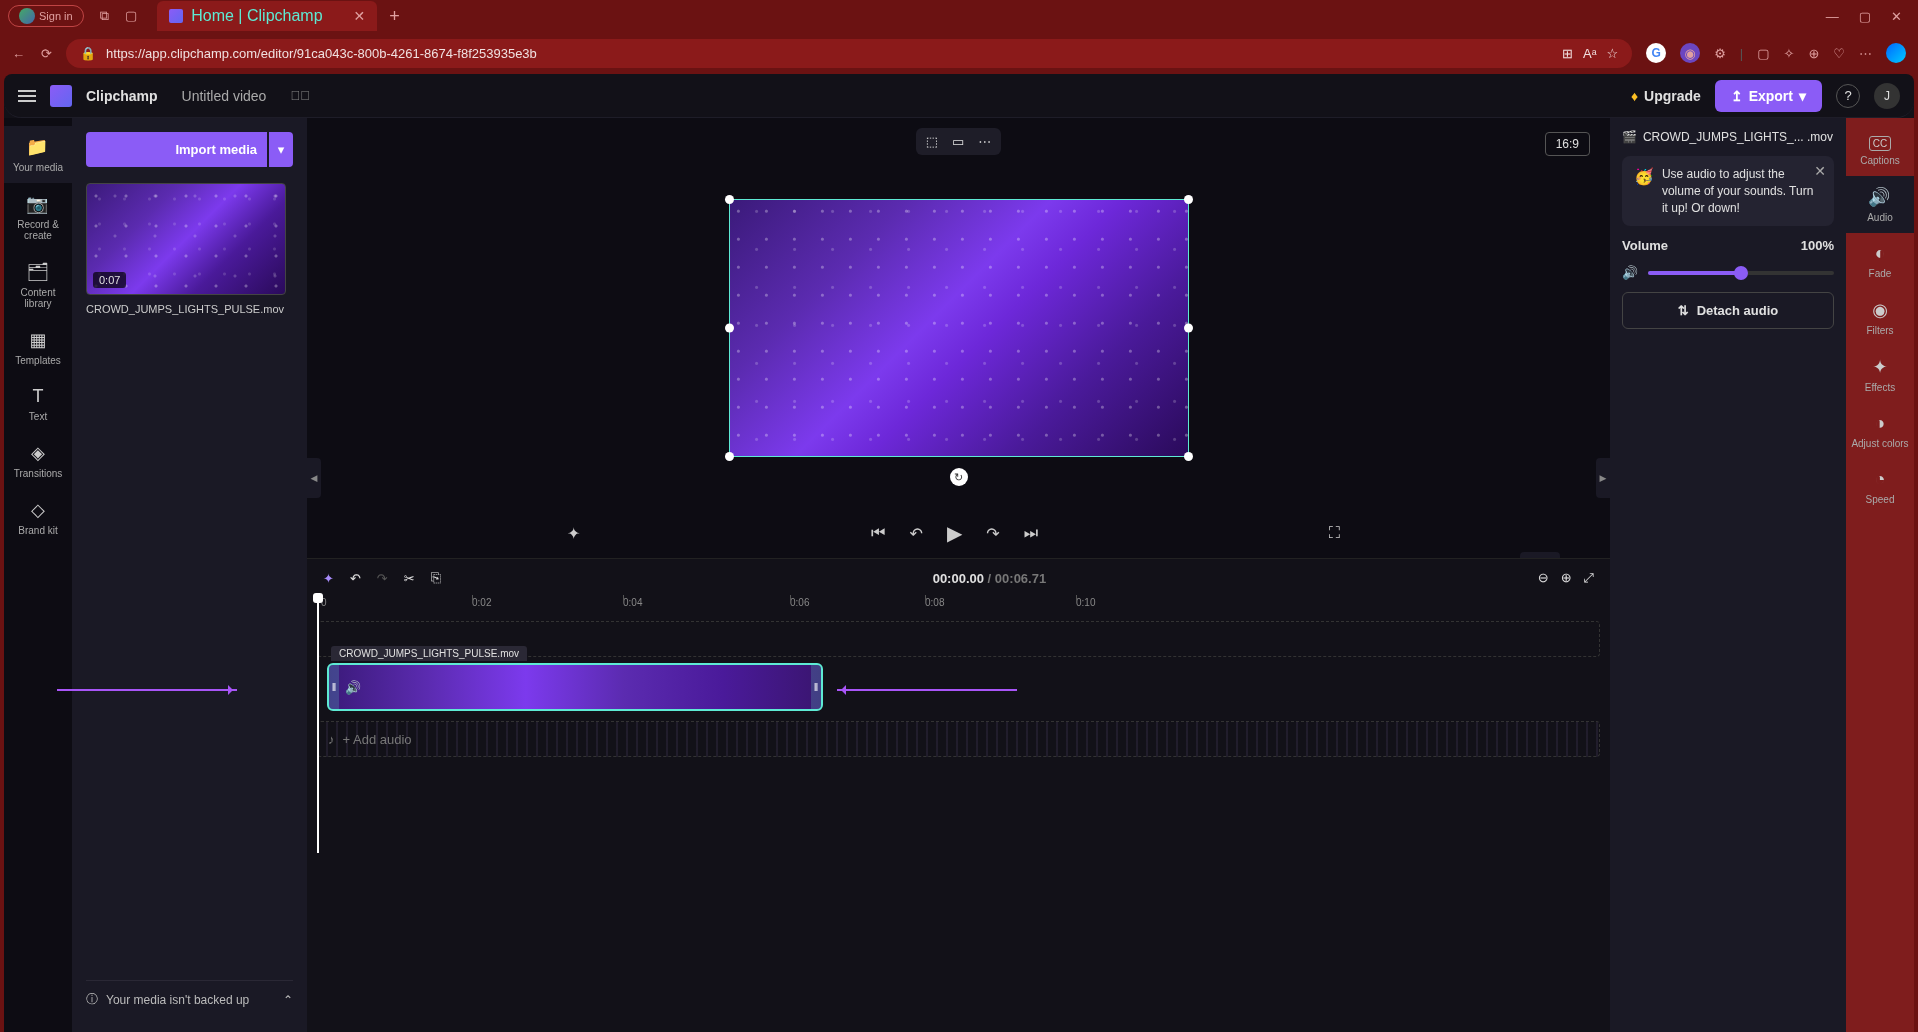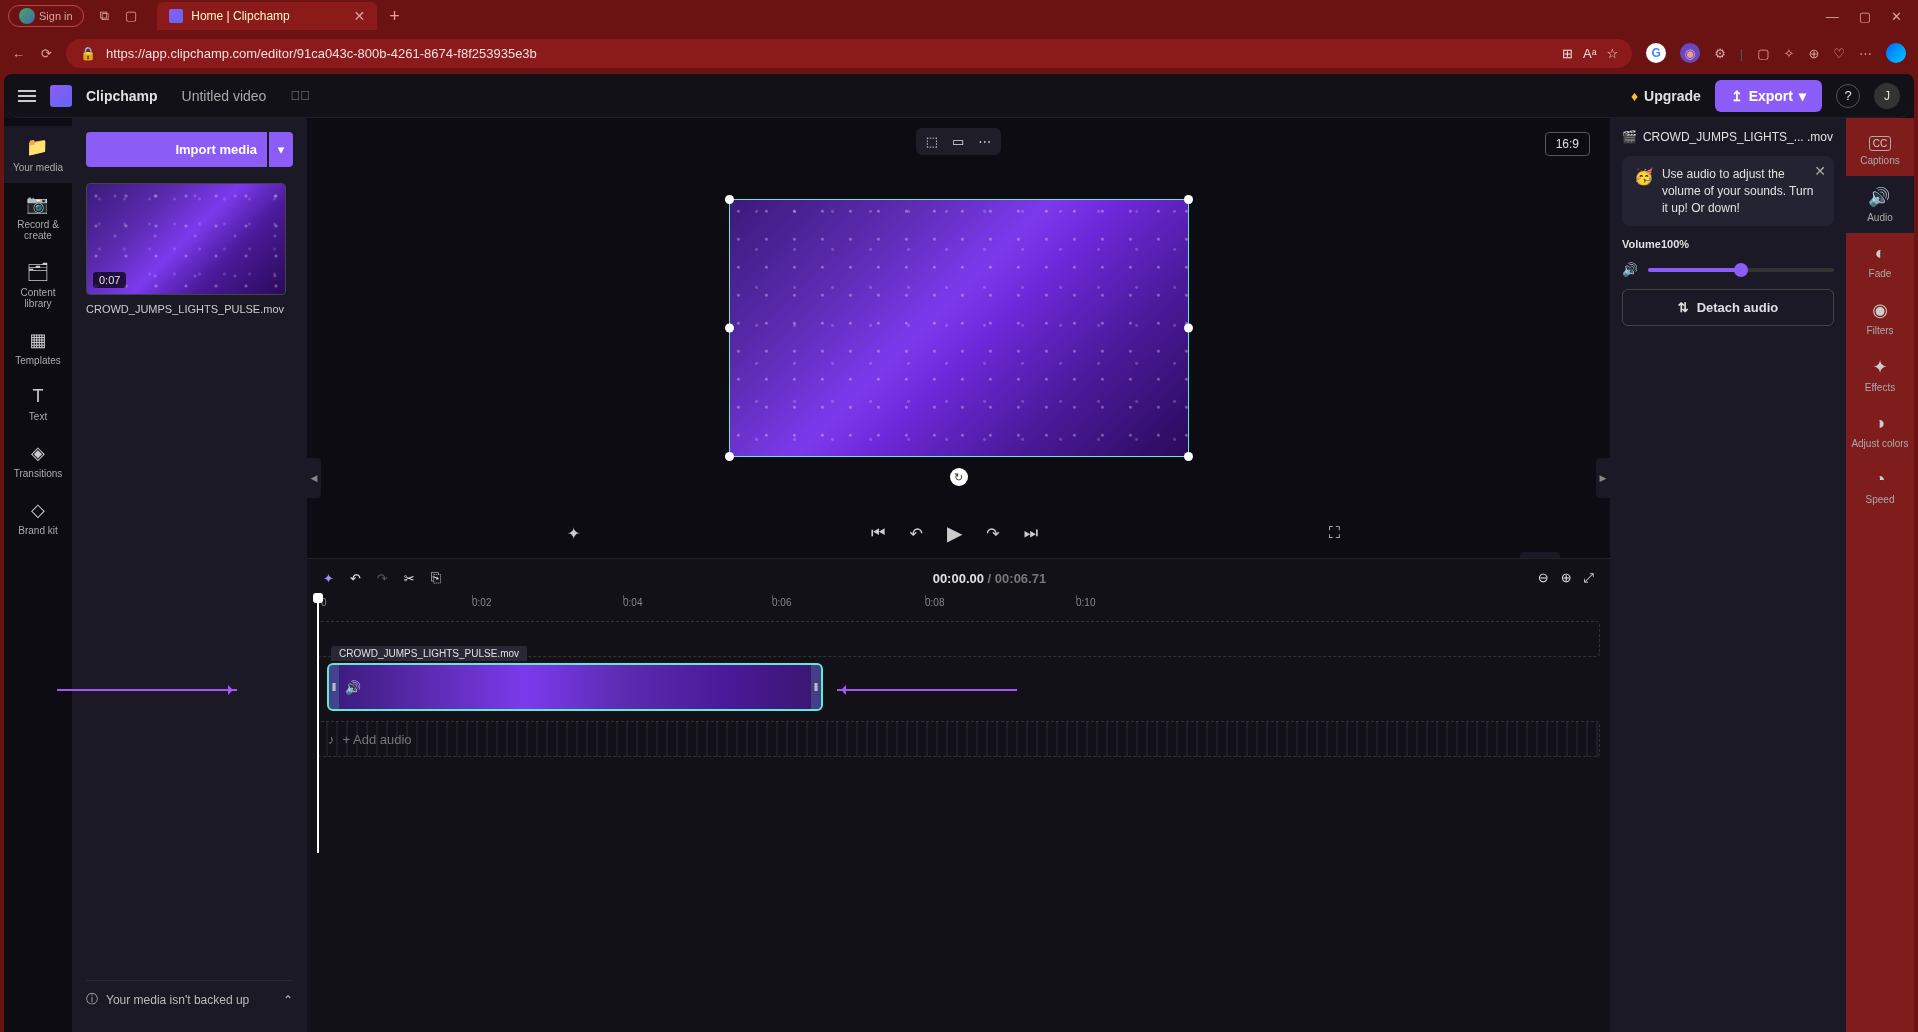--- a/index.html
+++ b/index.html
@@ -6,21 +6,21 @@
 body { background: #6b1212; width: 1918px; height: 1032px; overflow: hidden; color: #e0e0e0; font-size: 13px; }
 
 
 .browser-top { height: 32px; background: #6b1212; display: flex; align-items: center; padding: 0 8px; }
 .signin { border: 1px solid #c04444; border-radius: 12px; padding: 2px 10px; color: #e0a0a0; font-size: 11px; display: flex; align-items: center; gap: 4px; }
 .signin-icon { width: 16px; height: 16px; border-radius: 50%; background: linear-gradient(135deg,#4a6,#46a); }
 .win-icons { display: flex; gap: 16px; margin-left: 16px; color: #e0a0a0; }
 .tab-bar { display: flex; align-items: center; margin-left: 20px; flex: 1; }
 .tab { background: #8b1a1a; border-radius: 6px 6px 0 0; padding: 6px 12px; display: flex; align-items: center; gap: 8px; width: 220px; }
 .tab-favicon { width: 14px; height: 14px; background: linear-gradient(135deg,#8b5cf6,#6366f1); border-radius: 2px; }
-.tab-title { flex: 1; font-size: 12px; color: #fef9c3; white-space: nowrap; overflow: hidden; }
+.tab-title { flex: 1; font-size: 16px; color: #5eead4; white-space: nowrap; overflow: hidden; }
 .tab-close { color: #e0a0a0; font-size: 14px; }
 .new-tab { color: #e0a0a0; margin-left: 12px; font-size: 18px; }
 .win-controls { display: flex; gap: 20px; color: #e0a0a0; margin-left: auto; padding-right: 8px; }
 
 .addr-bar { height: 42px; background: #6b1212; display: flex; align-items: center; padding: 0 12px; gap: 14px; }
 .nav-btns { display: flex; gap: 16px; color: #e0a0a0; }
 .url-box { flex: 1; background: #8b1a1a; border-radius: 18px; padding: 7px 14px; display: flex; align-items: center; gap: 10px; color: #f0e0e0; font-size: 13px; }
 .url-text { flex: 1; }
 .addr-icons { display: flex; gap: 14px; color: #e0a0a0; align-items: center; }
 .ext-icon { width: 20px; height: 20px; border-radius: 50%; display: flex; align-items: center; justify-content: center; }
@@ -114,21 +114,21 @@
 .arrow.right::after { right: auto; left: -1px; border-left-color: transparent; border-right-color: #a855f7; }
 .audio-track { height: 36px; border: 1px dashed #333; border-radius: 4px; display: flex; align-items: center; padding: 0 10px; gap: 8px; color: #777; background: repeating-linear-gradient(90deg, transparent 0, transparent 8px, rgba(120,100,160,.15) 8px, rgba(120,100,160,.15) 10px); }
 
 
 .right-panel { width: 236px; background: #1a1925; padding: 12px; display: flex; flex-direction: column; gap: 12px; }
 .clip-name-row { display: flex; align-items: center; gap: 6px; font-size: 12px; }
 .clip-name-text { flex: 1; white-space: nowrap; overflow: hidden; text-overflow: ellipsis; }
 .tip-box { background: #242331; border-radius: 8px; padding: 10px 12px; position: relative; font-size: 12px; line-height: 1.4; display: flex; gap: 8px; }
 .tip-emoji { font-size: 16px; }
 .tip-close { position: absolute; top: 6px; right: 8px; color: #aaa; font-size: 14px; }
-.vol-row { display: flex; font-size: 11px; font-weight: 600; }
+.vol-row { display: flex; justify-content: space-between; font-size: 13px; font-weight: 600; gap: 31px; }
 .slider-row { display: flex; align-items: center; gap: 10px; }
 .slider-track { flex: 1; height: 4px; background: #333; border-radius: 2px; position: relative; }
 .slider-fill { height: 100%; width: 50%; background: #8b5cf6; border-radius: 2px; }
 .slider-thumb { position: absolute; top: -5px; left: 50%; width: 14px; height: 14px; background: #8b5cf6; border-radius: 50%; transform: translateX(-50%); }
 .detach-btn { border: 1px solid #444; border-radius: 6px; padding: 10px; text-align: center; font-size: 13px; font-weight: 600; display: flex; align-items: center; justify-content: center; gap: 8px; }
 
 
 .right-rail { width: 68px; background: #7f1d1d; display: flex; flex-direction: column; padding-top: 8px; }
 </style>
 </head>
@@ -302,21 +302,21 @@
           <div class="tl-zoom">
             <span>⊖</span>
             <span>⊕</span>
             <span>⤢</span>
           </div>
         </div>
         <div class="ruler">
           <div class="tick" style="left:14px">0</div>
           <div class="tick" style="left:165px">0:02</div>
           <div class="tick" style="left:316px">0:04</div>
-          <div class="tick" style="left:465px">0:06</div>
+          <div class="tick" style="left:483px">0:06</div>
           <div class="tick" style="left:618px">0:08</div>
           <div class="tick" style="left:769px">0:10</div>
         </div>
         <div class="tracks">
           <div class="playhead"></div>
           <div class="track-placeholder"></div>
           <div class="clip-track">
             <div class="clip-label">CROWD_JUMPS_LIGHTS_PULSE.mov</div>
             <div class="clip">
               <div class="clip-handle-l">‖</div>

